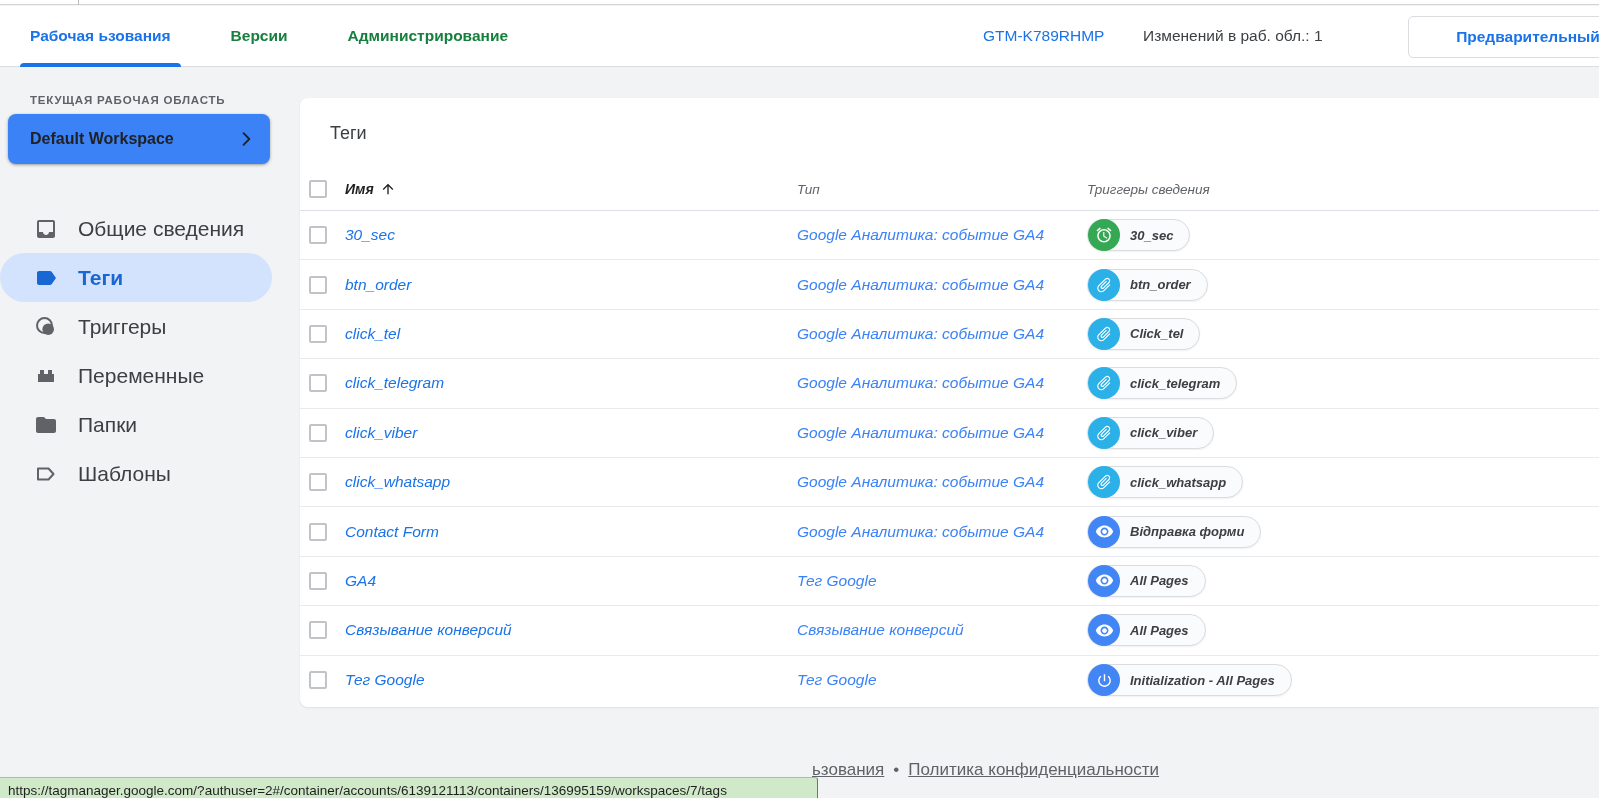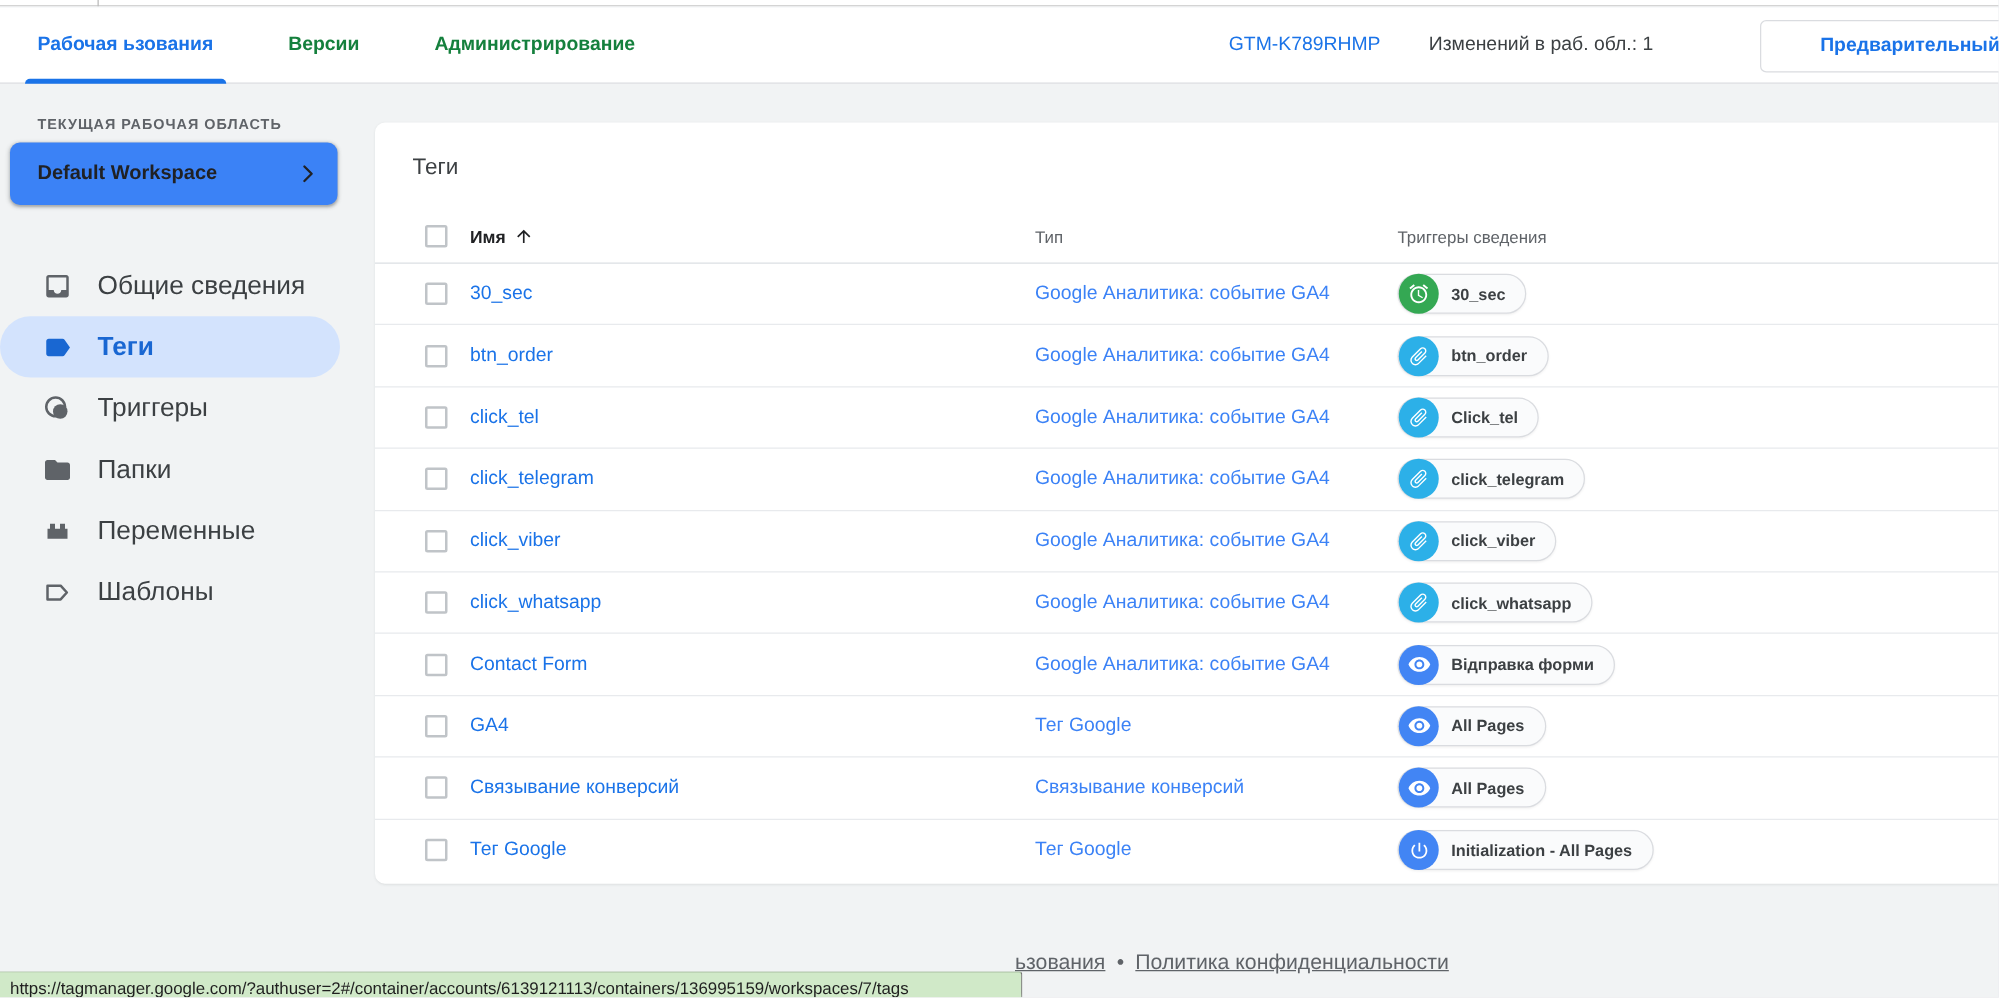--- a/index.html
+++ b/index.html
@@ -41,21 +41,21 @@
   .nav-item .nicon { width:24px; height:24px; margin-right:20px; color:#5f6368; flex:0 0 24px; }
   .nav-item .nicon svg { width:24px; height:24px; display:block; }
   .nav-item.selected { background:#d3e3fd; color:#1967d2; font-weight:700; }
   .nav-item.selected .nicon { color:#1967d2; }
 
   
   .card { position:absolute; left:300px; top:98px; right:0; height:609px; background:#fff;
           border-radius:8px 0 0 8px; box-shadow:0 1px 2px rgba(60,64,67,.10); }
   .card-title { height:70px; display:flex; align-items:center; padding-left:30px;
                 font-size:18px; color:#3c4043; }
-  .thead, .trow { display:grid; grid-template-columns:36px 452px 290px 1fr; align-items:center; padding-left:40px; }
+  .thead, .trow { display:grid; grid-template-columns:36px 452px 290px 1fr; align-items:center; padding-left:9px;font-style:italic; }
   .thead { height:43px; border-bottom:1px solid #dcdfe3; }
   .col-head { font-size:13.5px; color:#5f6368; font-weight:500; }
   .col-head.name { color:#202124; font-weight:700; font-size:14px; display:flex; align-items:center; gap:6px; cursor:pointer; }
   .sort-icn svg { display:block; }
   .trow { height:49.4px; border-bottom:1px solid #e8eaed; }
   .trow:last-child { border-bottom:none; }
   .cb { width:18px; height:18px; border:2px solid #c0c4c8; border-radius:2px; background:#fff; cursor:pointer; }
   .tag-link { color:#1a73e8; font-size:15.5px; text-decoration:none; cursor:pointer; }
   .tag-type { font-size:15.5px; color:#3b82f6; }
   .badge { display:inline-flex; align-items:center; height:32px; border:1px solid #dadce0;
@@ -134,32 +134,32 @@
           <svg viewBox="0 0 24 24">
             <circle cx="10.5" cy="10.5" r="7.5" fill="none" stroke="currentColor" stroke-width="2"></circle>
             <circle cx="14.2" cy="14.2" r="5.8" fill="currentColor"></circle>
           </svg>
         </span>
         <span>Триггеры</span>
       </div>
       <div class="nav-item">
         <span class="nicon">
           <svg viewBox="0 0 24 24" fill="currentColor">
+            <path d="M6 6h4v5H6zM14 6h4v5h-4zM4 10h16v8H4z"></path>
+          </svg>
+        </span>
+        <span>Переменные</span>
+      </div>
+      <div class="nav-item">
+        <span class="nicon">
+          <svg viewBox="0 0 24 24" fill="currentColor">
             <path d="M10 4H4c-1.1 0-2 .9-2 2v12c0 1.1.9 2 2 2h16c1.1 0 2-.9 2-2V8c0-1.1-.9-2-2-2h-8l-2-2z"></path>
           </svg>
         </span>
         <span>Папки</span>
-      </div>
-      <div class="nav-item">
-        <span class="nicon">
-          <svg viewBox="0 0 24 24" fill="currentColor">
-            <path d="M6 6h4v5H6zM14 6h4v5h-4zM4 10h16v8H4z"></path>
-          </svg>
-        </span>
-        <span>Переменные</span>
       </div>
       <div class="nav-item">
         <span class="nicon">
           <svg viewBox="0 0 24 24" fill="none" stroke="currentColor" stroke-width="2" stroke-linejoin="round">
             <path d="M4 6.5h10.5l5 5.5-5 5.5H4z"></path>
           </svg>
         </span>
         <span>Шаблоны</span>
       </div>
     </div>

